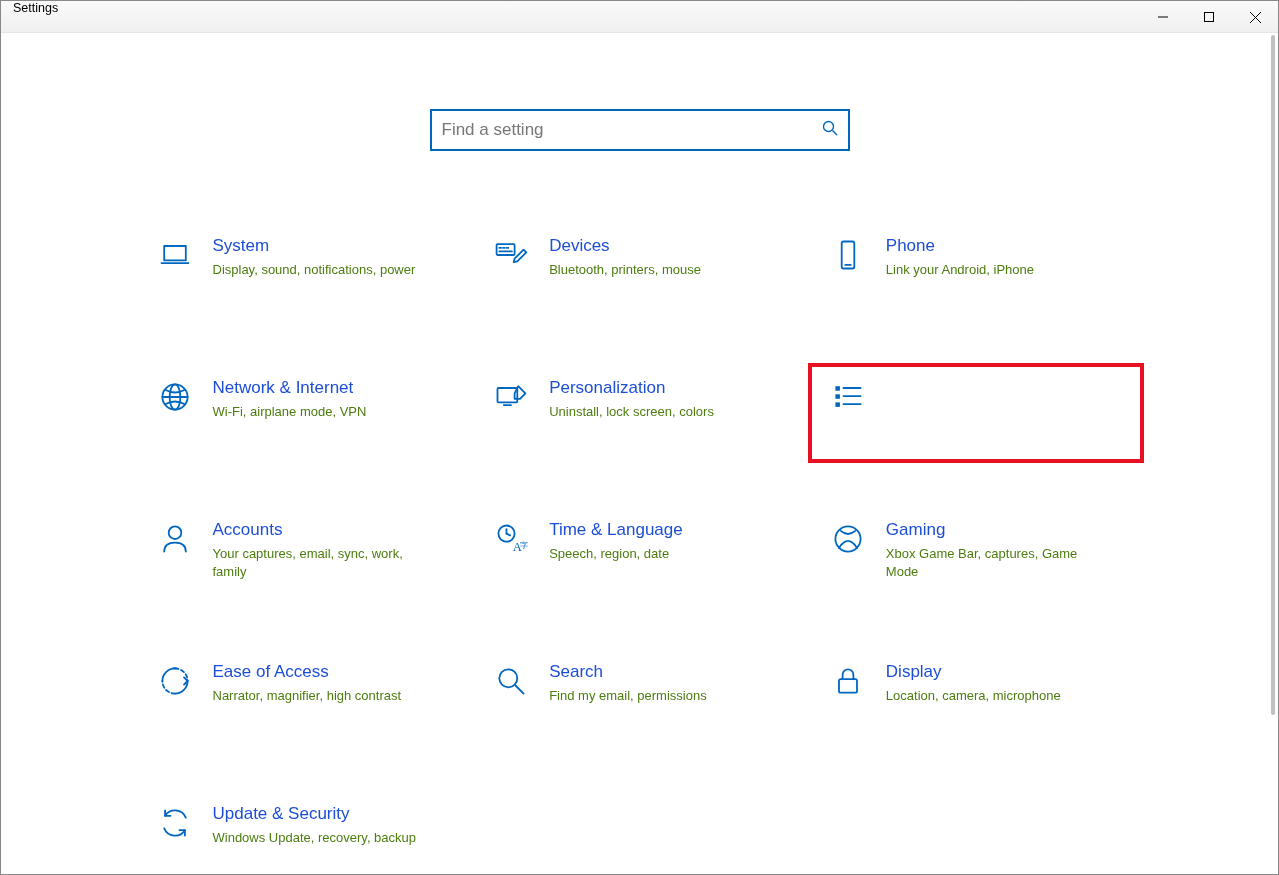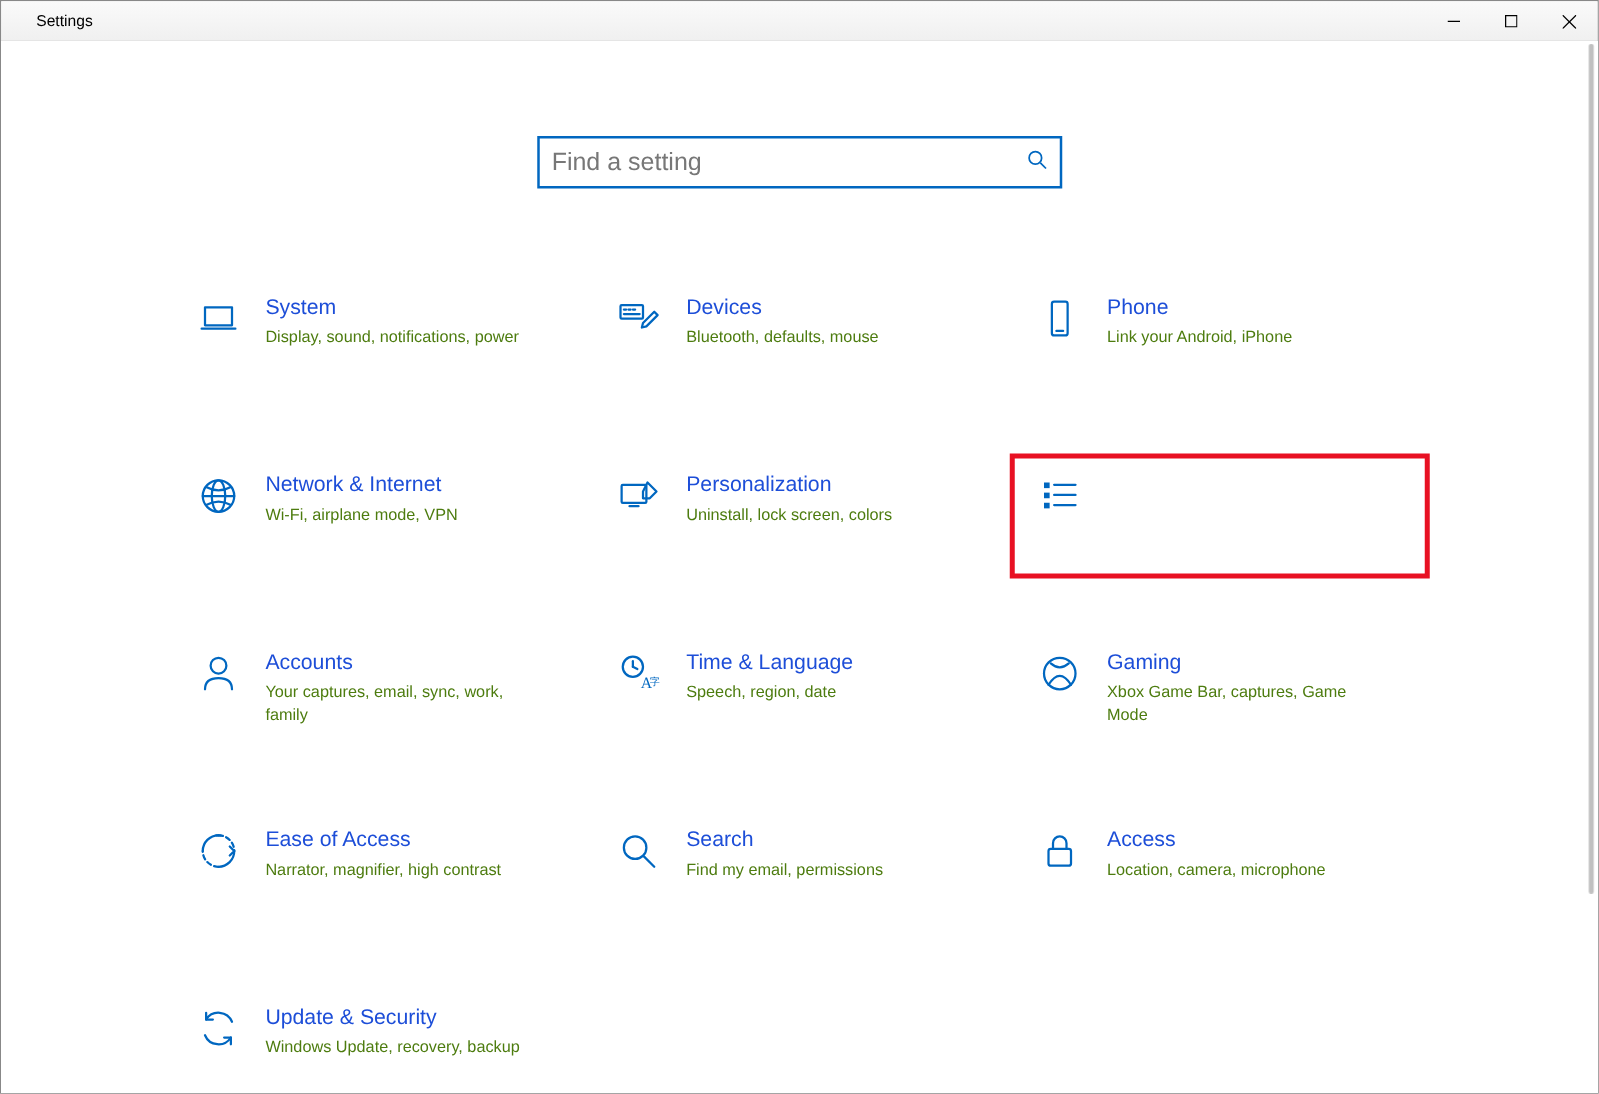--- a/index.html
+++ b/index.html
@@ -10,22 +10,21 @@
       height: 875px;
       border: 1px solid #888;
       overflow: hidden;
       position: relative;
     }
     .titlebar {
       height: 32px;
       background: linear-gradient(#fafafa, #f0f0f0);
       border-bottom: 1px solid #e5e5e5;
       display: flex;
-      align-items: center;
-      padding-left: 28px;
+      padding-left: 12px;
       position: relative;
     }
     .titlebar-title {
       font-size: 12.5px;
       color: #000;
     }
     .win-controls {
       position: absolute;
       right: 0;
       top: 0;
@@ -58,21 +57,21 @@
       display: flex;
       align-items: center;
       padding: 0 10px;
       margin-top: 48px;
       position: relative;
     }
     .search-input {
       flex: 1;
       border: none;
       outline: none;
-      font-size: 20px;
+      font-size: 17px;
       color: #701a75;
       background: transparent;
       padding: 2px 0;
     }
     .search-input::placeholder { color: #777; }
     .search-icon {
       color: #0067c0;
     }
     .grid {
       width: 1010px;
@@ -192,21 +191,21 @@
             <rect x="4" y="8" width="20" height="12" rx="1" stroke="#0067c0" stroke-width="2" fill="none" stroke-linecap="round" stroke-linejoin="round"></rect>
             <line x1="7" y1="12" x2="9" y2="12" stroke="#0067c0" stroke-width="2" fill="none" stroke-linecap="round" stroke-linejoin="round"></line>
             <line x1="11" y1="12" x2="13" y2="12" stroke="#0067c0" stroke-width="2" fill="none" stroke-linecap="round" stroke-linejoin="round"></line>
             <line x1="15" y1="12" x2="17" y2="12" stroke="#0067c0" stroke-width="2" fill="none" stroke-linecap="round" stroke-linejoin="round"></line>
             <line x1="7" y1="16" x2="21" y2="16" stroke="#0067c0" stroke-width="2" fill="none" stroke-linecap="round" stroke-linejoin="round"></line>
             <path d="M24 24 L34 14 L37 17 L27 27 L23 28 Z" stroke="#0067c0" stroke-width="2" fill="none" stroke-linecap="round" stroke-linejoin="round"></path>
           </svg>
         </div>
         <div class="tile-text">
           <div class="tile-title">Devices</div>
-          <div class="tile-desc">Bluetooth, defaults, mouse</div>
+          <div class="tile-desc">Bluetooth, printers, mouse</div>
         </div>
       </div>
       <div class="tile">
         <div class="tile-icon">
           <svg width="36" height="36" viewBox="0 0 40 40">
             <rect x="13" y="5" width="14" height="30" rx="2" stroke="#0067c0" stroke-width="2" fill="none" stroke-linecap="round" stroke-linejoin="round"></rect>
             <line x1="17" y1="31" x2="23" y2="31" stroke="#0067c0" stroke-width="2" fill="none" stroke-linecap="round" stroke-linejoin="round"></line>
           </svg>
         </div>
         <div class="tile-text">
@@ -323,21 +322,21 @@
         </div>
       </div>
       <div class="tile">
         <div class="tile-icon">
           <svg width="36" height="36" viewBox="0 0 40 40">
             <rect x="10" y="18" width="20" height="15" rx="2" stroke="#0067c0" stroke-width="2" fill="none" stroke-linecap="round" stroke-linejoin="round"></rect>
             <path d="M14 18 V13 a6 6 0 0 1 12 0 V18" stroke="#0067c0" stroke-width="2" fill="none" stroke-linecap="round" stroke-linejoin="round"></path>
           </svg>
         </div>
         <div class="tile-text">
-          <div class="tile-title">Access</div>
+          <div class="tile-title">Display</div>
           <div class="tile-desc">Location, camera, microphone</div>
         </div>
       </div>
       <div class="tile">
         <div class="tile-icon">
           <svg width="36" height="36" viewBox="0 0 40 40">
             <path d="M32 14 A13 13 0 0 0 9 12" stroke="#0067c0" stroke-width="2" fill="none" stroke-linecap="round" stroke-linejoin="round"></path>
             <polyline points="9,6 9,12 15,12" stroke="#0067c0" stroke-width="2" fill="none" stroke-linecap="round" stroke-linejoin="round"></polyline>
             <path d="M8 26 A13 13 0 0 0 31 28" stroke="#0067c0" stroke-width="2" fill="none" stroke-linecap="round" stroke-linejoin="round"></path>
             <polyline points="31,34 31,28 25,28" stroke="#0067c0" stroke-width="2" fill="none" stroke-linecap="round" stroke-linejoin="round"></polyline>

